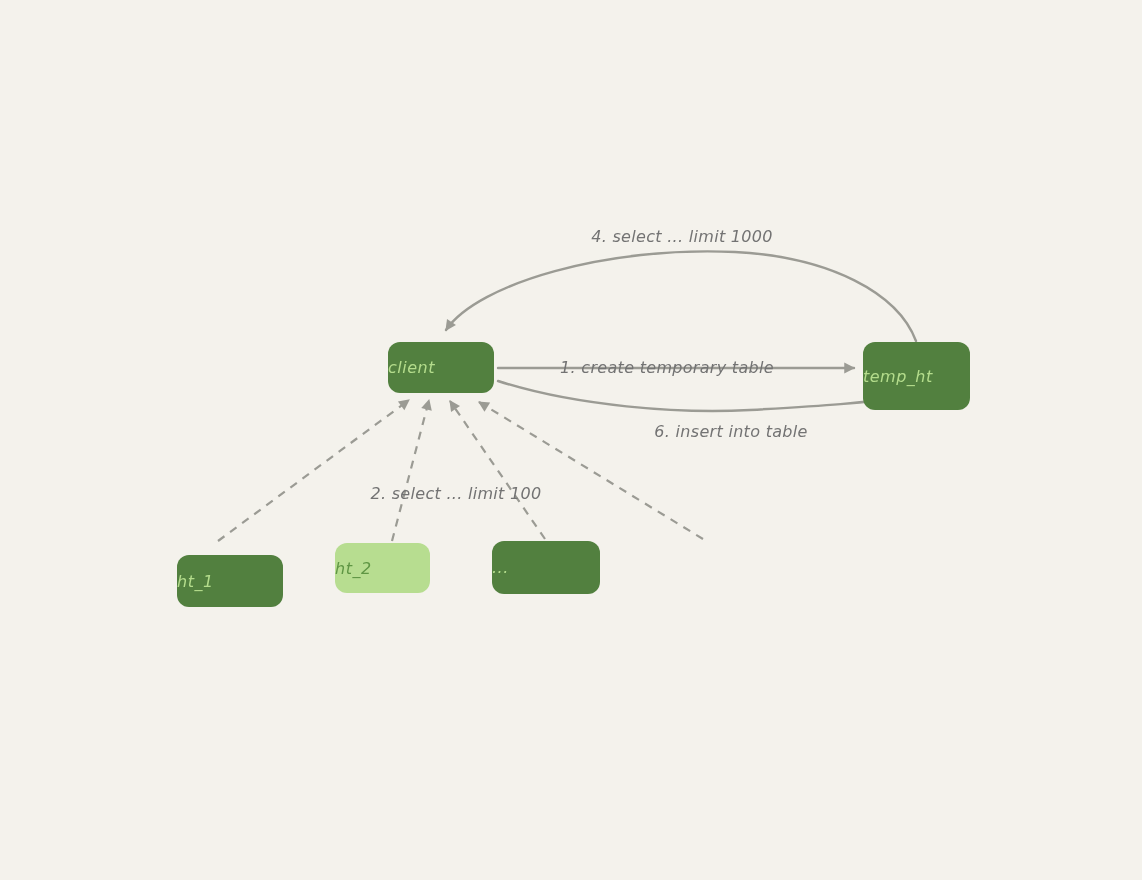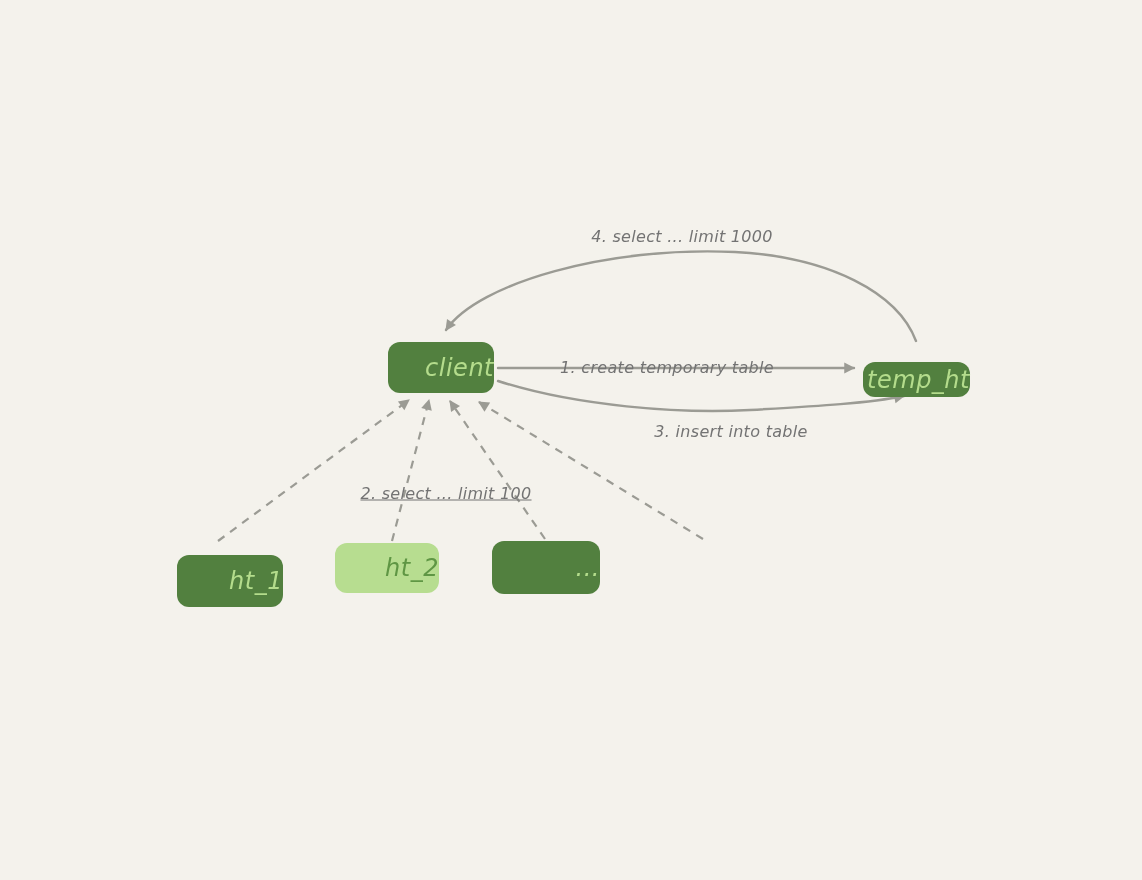--- a/index.html
+++ b/index.html
@@ -32,23 +32,23 @@
     stroke: #9b9b94;
     stroke-width: 2.2;
     stroke-dasharray: 8 7;
     stroke-linecap: butt;
   }
   .node {
     position: absolute;
     border-radius: 12px;
     display: flex;
     align-items: center;
-    justify-content: flex-end;
+    justify-content: flex-start;
     font-style: italic;
-    font-size: 24px;
+    font-size: 16px;
     letter-spacing: 0.5px;
   }
   .node.dark {
     background: #52803f;
     color: #b4dc8c;
   }
   .node.light {
     background: #b7dd90;
     color: #5f9644;
   }
@@ -83,38 +83,38 @@
     <path class="edge-dashed" d="M 218 541 L 409 400" marker-end="url(#arrowhead)"></path>
     <path class="edge-dashed" d="M 392 541 L 429 400" marker-end="url(#arrowhead)"></path>
     <path class="edge-dashed" d="M 545 539 L 450 401" marker-end="url(#arrowhead)"></path>
     <path class="edge-dashed" d="M 703 539 L 479 402" marker-end="url(#arrowhead)"></path>
   </svg>
 
   <div class="node dark" style="left:388px; top:342px; width:106px; height:51px;">
     <span>client</span>
   </div>
 
-  <div class="node dark" style="left:863px; top:342px; width:107px; height:35px;margin-top:20px;">
+  <div class="node dark" style="left:863px; top:342px; width:107px; height:68px;">
     <span>temp_ht</span>
   </div>
 
   <div class="node dark" style="left:177px; top:543px; width:106px; height:52px;margin-top:12px;">
     <span>ht_1</span>
   </div>
 
-  <div class="node light" style="left:335px; top:543px; width:104px; height:50px;">
+  <div class="node light" style="left:335px; top:543px; width:95px; height:50px;">
     <span>ht_2</span>
   </div>
 
   <div class="node dark" style="left:492px; top:541px; width:108px; height:53px;">
     <span>...</span>
   </div>
 
 
   <div class="edge-label" style="left:682px; top:236px;">4. select ... limit 1000</div>
 
   <div class="edge-label" style="left:667px; top:347px;margin-top:20px;">1. create temporary table</div>
 
-  <div class="edge-label" style="left:731px; top:431px;">3. insert into table</div>
+  <div class="edge-label" style="left:731px; top:431px;">6. insert into table</div>
 
-  <div class="edge-label" style="left:446px; top:493px;text-decoration:underline;">2. select ... limit 100</div>
+  <div class="edge-label" style="left:456px; top:493px;">2. select ... limit 100</div>
 
 </div>
 
 </body></html>

